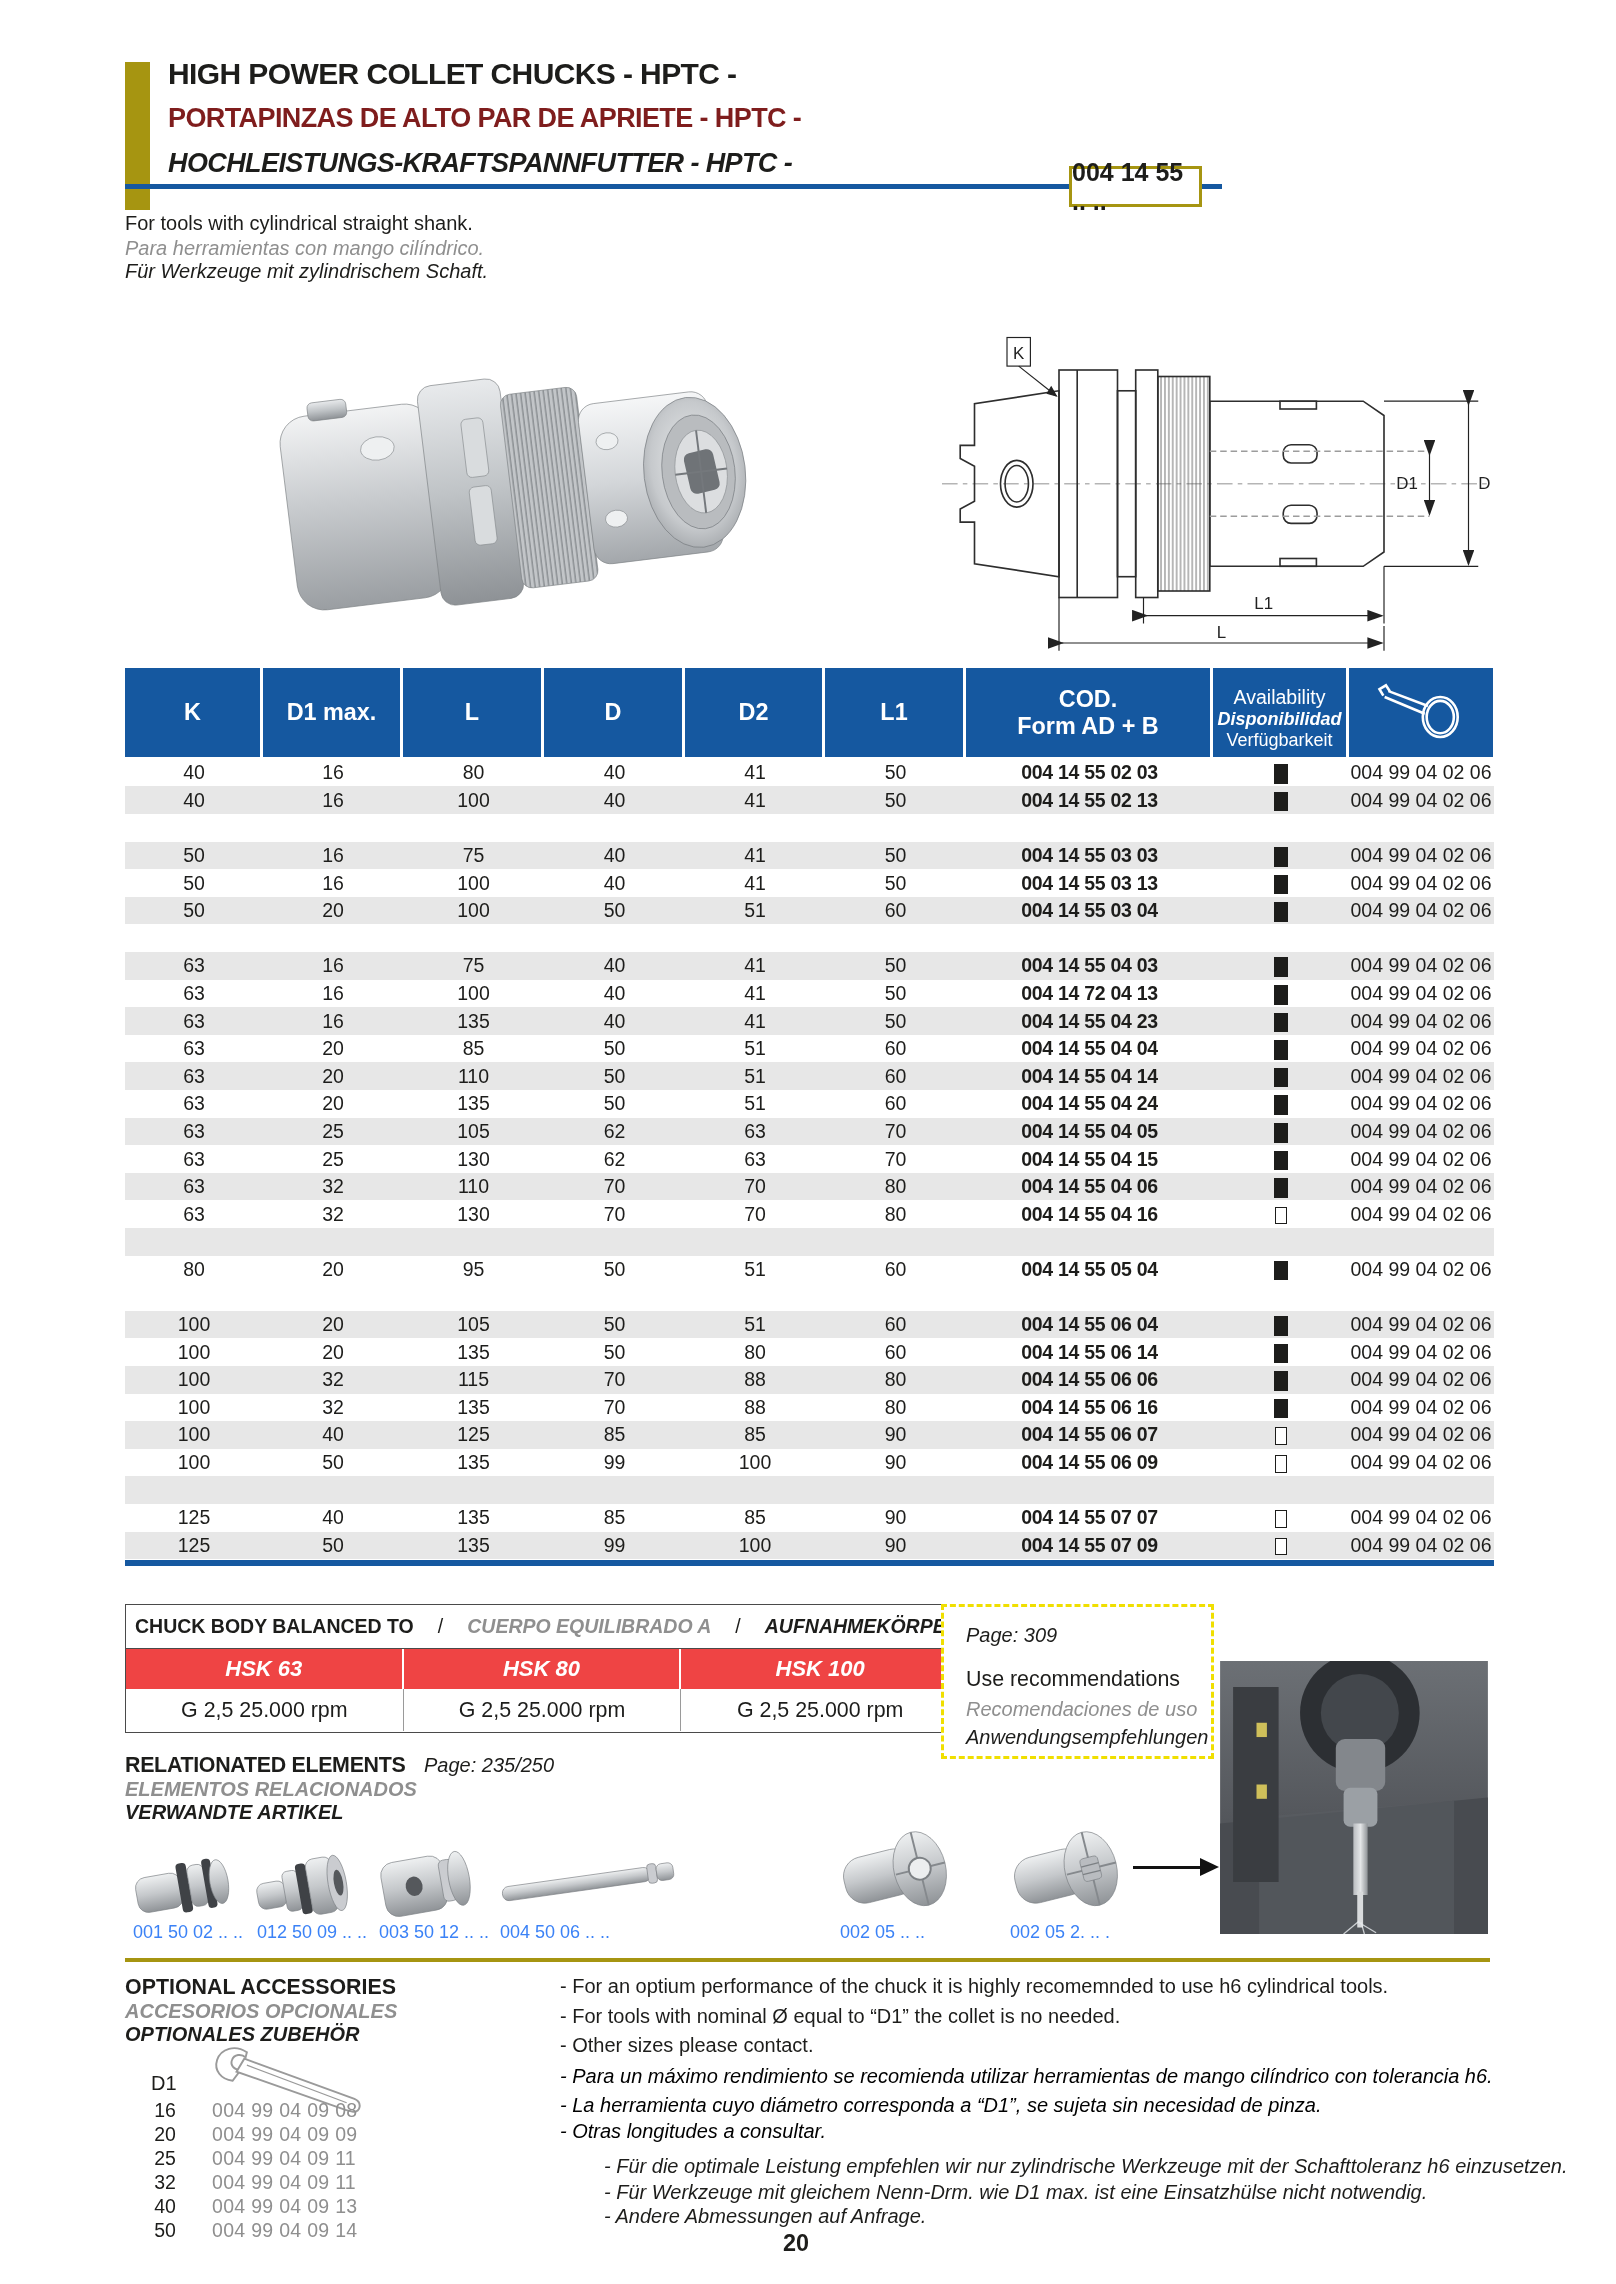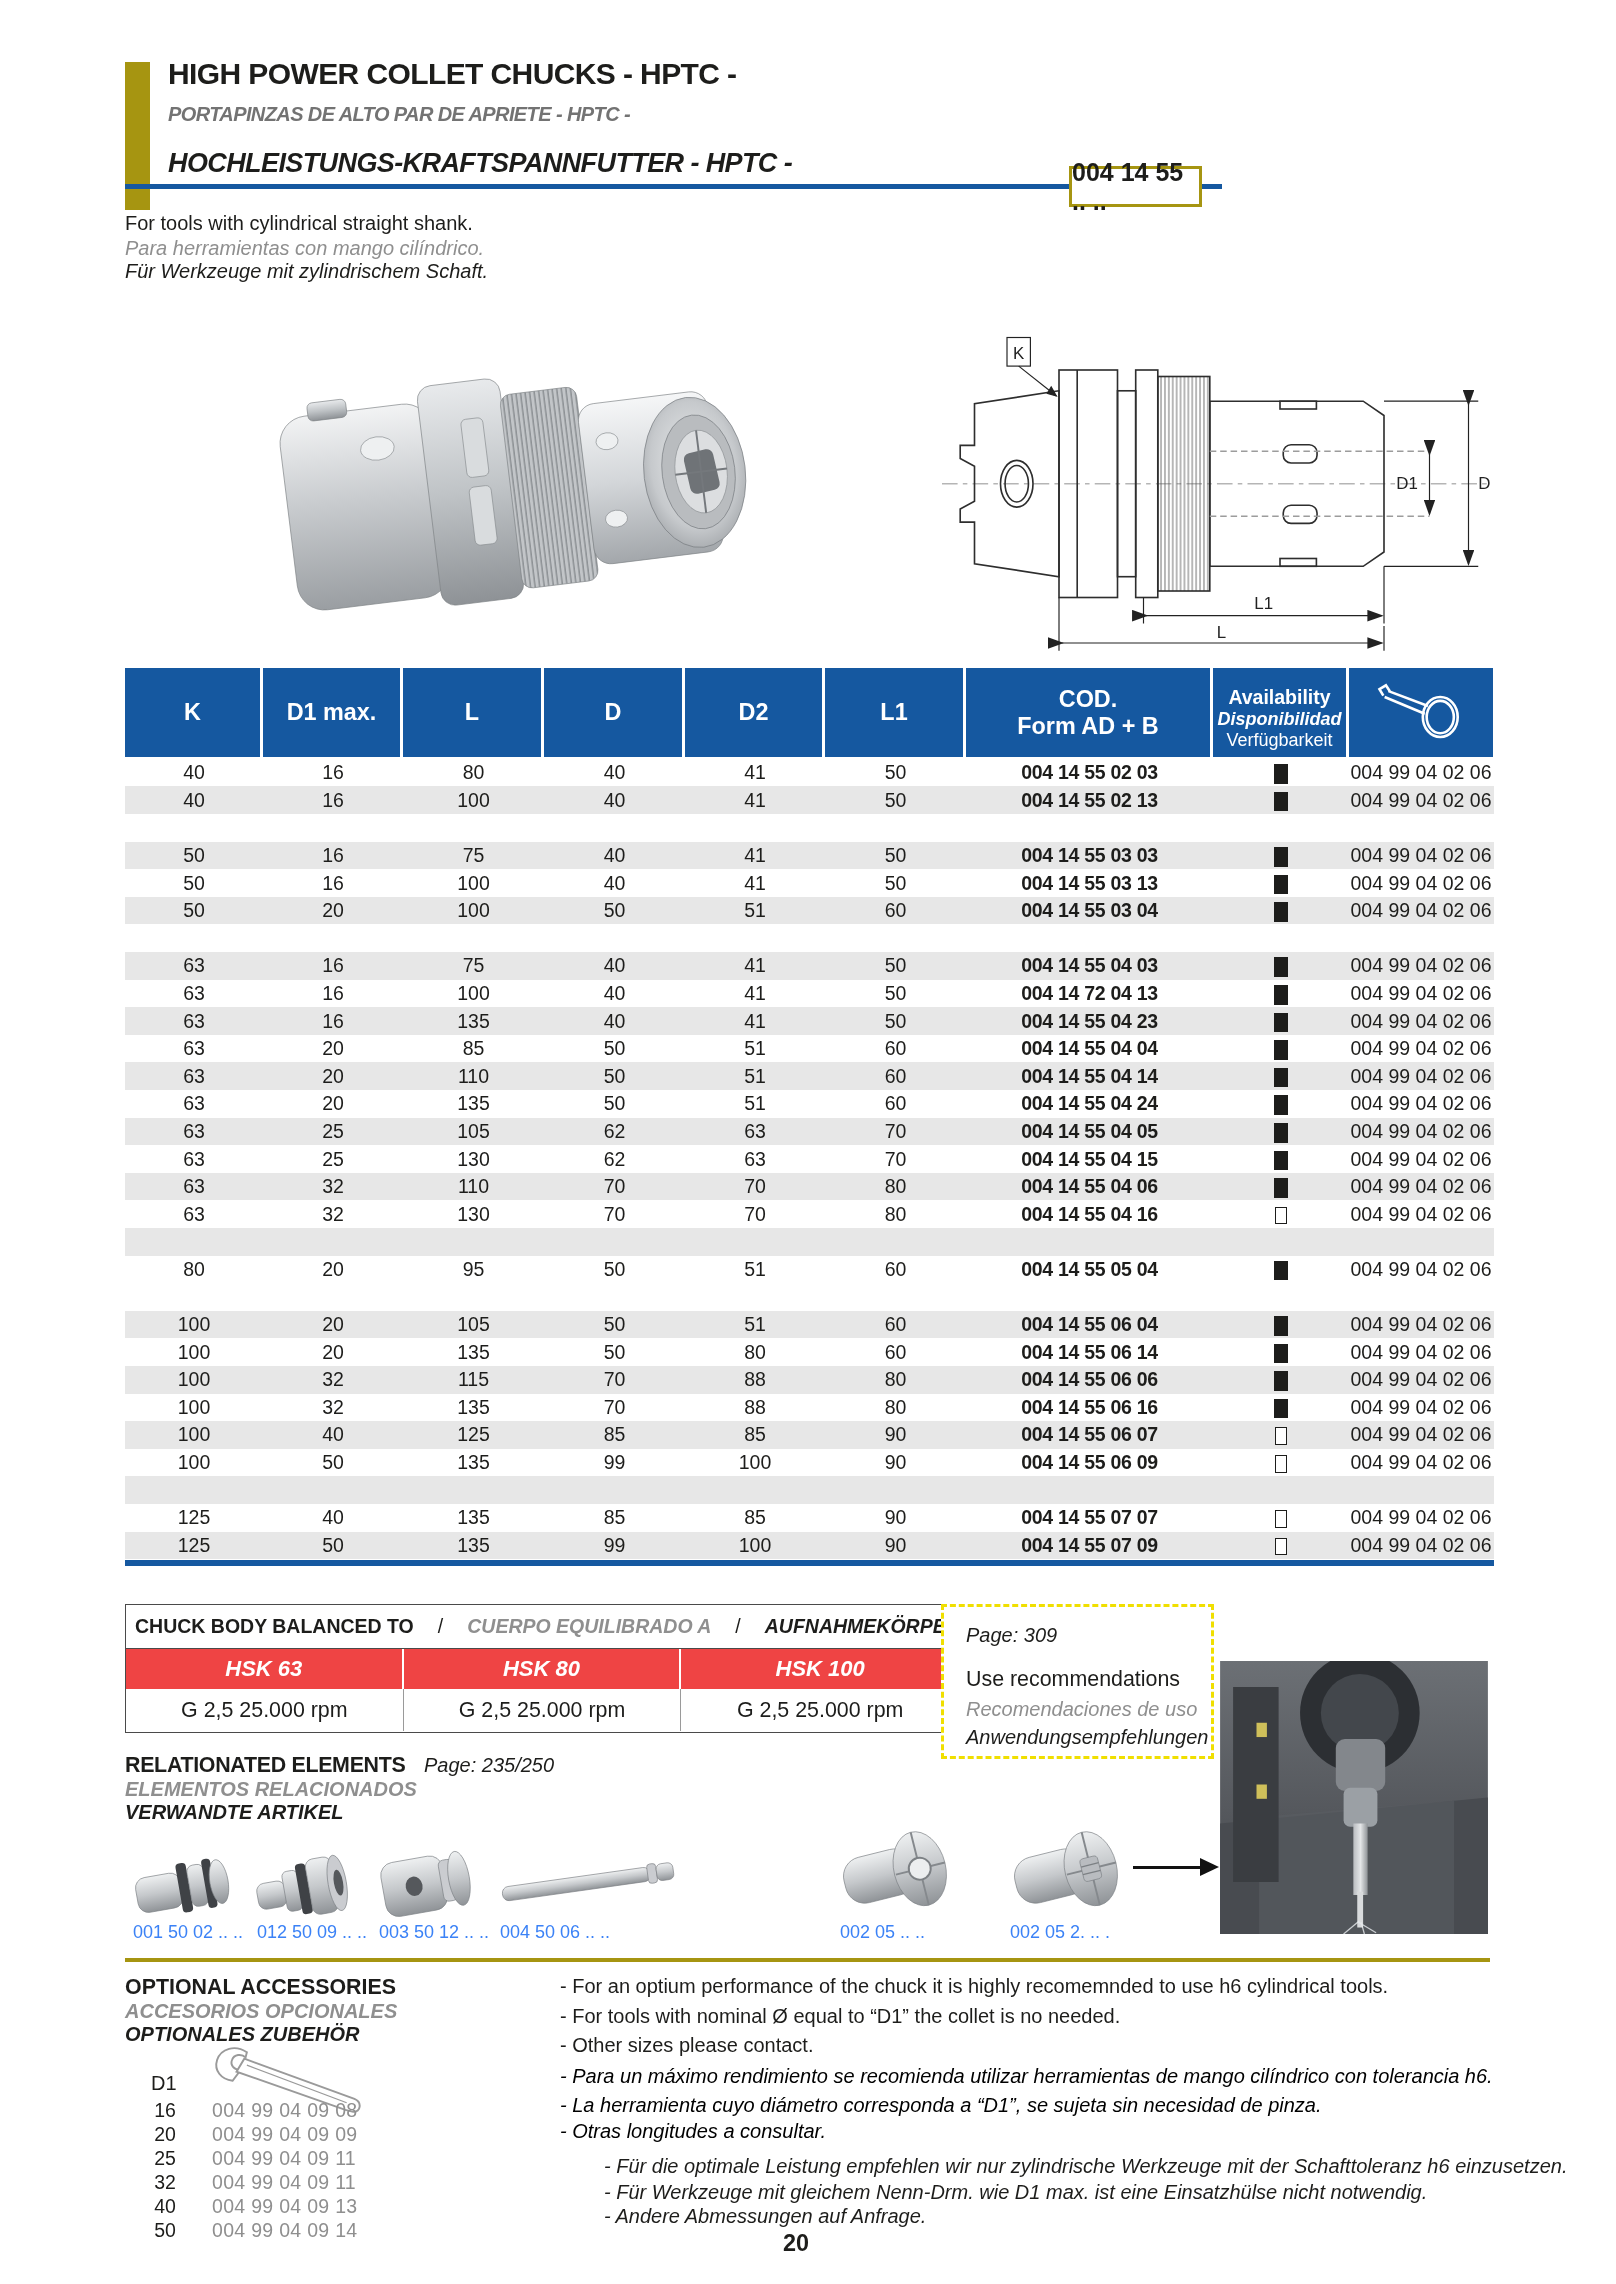--- a/index.html
+++ b/index.html
@@ -3,39 +3,39 @@
 <meta charset="utf-8">
 <style>
   html,body{margin:0;padding:0;background:#ffffff;}
   .page{position:relative;width:1616px;height:2284px;background:#fff;overflow:hidden;
         font-family:"Liberation Sans", sans-serif;color:#1d1d1b;}
   .abs{position:absolute;}
 
   
   .olive-bar{left:125px;top:62px;width:25px;height:148px;background:#a69511;}
   .title-en{left:168px;top:57px;font-size:30px;font-weight:bold;letter-spacing:-0.6px;}
-  .title-es{left:168px;top:103px;font-size:20px;font-weight:bold;font-style:italic;color:#737373;letter-spacing:-0.6px;}
+  .title-es{left:168px;top:103px;font-size:27px;font-weight:bold;color:#7f1d1d;letter-spacing:-0.6px;}
   .title-de{left:168px;top:148px;font-size:27px;font-weight:bold;font-style:italic;letter-spacing:-0.6px;}
   .blue-rule{left:125px;top:184px;width:1097px;height:4.5px;background:#1558a0;}
   .code-box{left:1069px;top:166px;width:127px;height:35px;background:#fff;border:3.2px solid #a69511;
             display:flex;align-items:center;justify-content:center;font-size:25px;font-weight:bold;}
   .logo{left:1231px;top:25px;width:143px;height:156px;text-align:center;}
   .logo-word{font-size:47px;font-weight:bold;color:#1b5caa;letter-spacing:-1.9px;line-height:39px;}
 
   .intro-en{left:125px;top:212px;font-size:20px;}
   .intro-es{left:125px;top:237px;font-size:20px;font-style:italic;color:#8f8f8f;}
   .intro-de{left:125px;top:260px;font-size:20px;font-style:italic;}
 
   
   .maintable{left:125px;top:668px;width:1369px;}
   .thead{display:grid;grid-template-columns:138px 140px 141px 141px 140px 141px 247px 136px 144px;height:89px;}
   .hc{background:#1558a0;color:#fff;display:flex;flex-direction:column;align-items:center;justify-content:center;
       border-right:3.9px solid #fff;box-sizing:border-box;font-size:23.4px;font-weight:bold;}
   .hc:last-child{border-right:none;}
-  .hc .sub1{font-size:19.5px;font-weight:bold;margin-top:12px;}
+  .hc .sub1{font-size:19.5px;font-weight:normal;margin-top:12px;}
   .hc .sub2{font-size:18px;font-weight:bold;font-style:italic;}
   .hc .sub3{font-size:18px;font-weight:normal;}
   .tbody{margin-top:1.9px;}
   .trow{display:grid;grid-template-columns:138px 140px 141px 141px 140px 141px 247px 136px 144px;
         height:27.6px;align-items:center;text-align:center;font-size:19.5px;}
   .trow.grey{background:#e7e7e7;}
   .tc.cod{font-weight:bold;letter-spacing:-0.3px;}
   .sq{display:inline-block;vertical-align:middle;}
   .sq.filled{width:14.3px;height:19.5px;background:#1d1d1b;}
   .sq.empty{width:10.4px;height:15.6px;border:1.9px solid #1d1d1b;background:#fff;}

